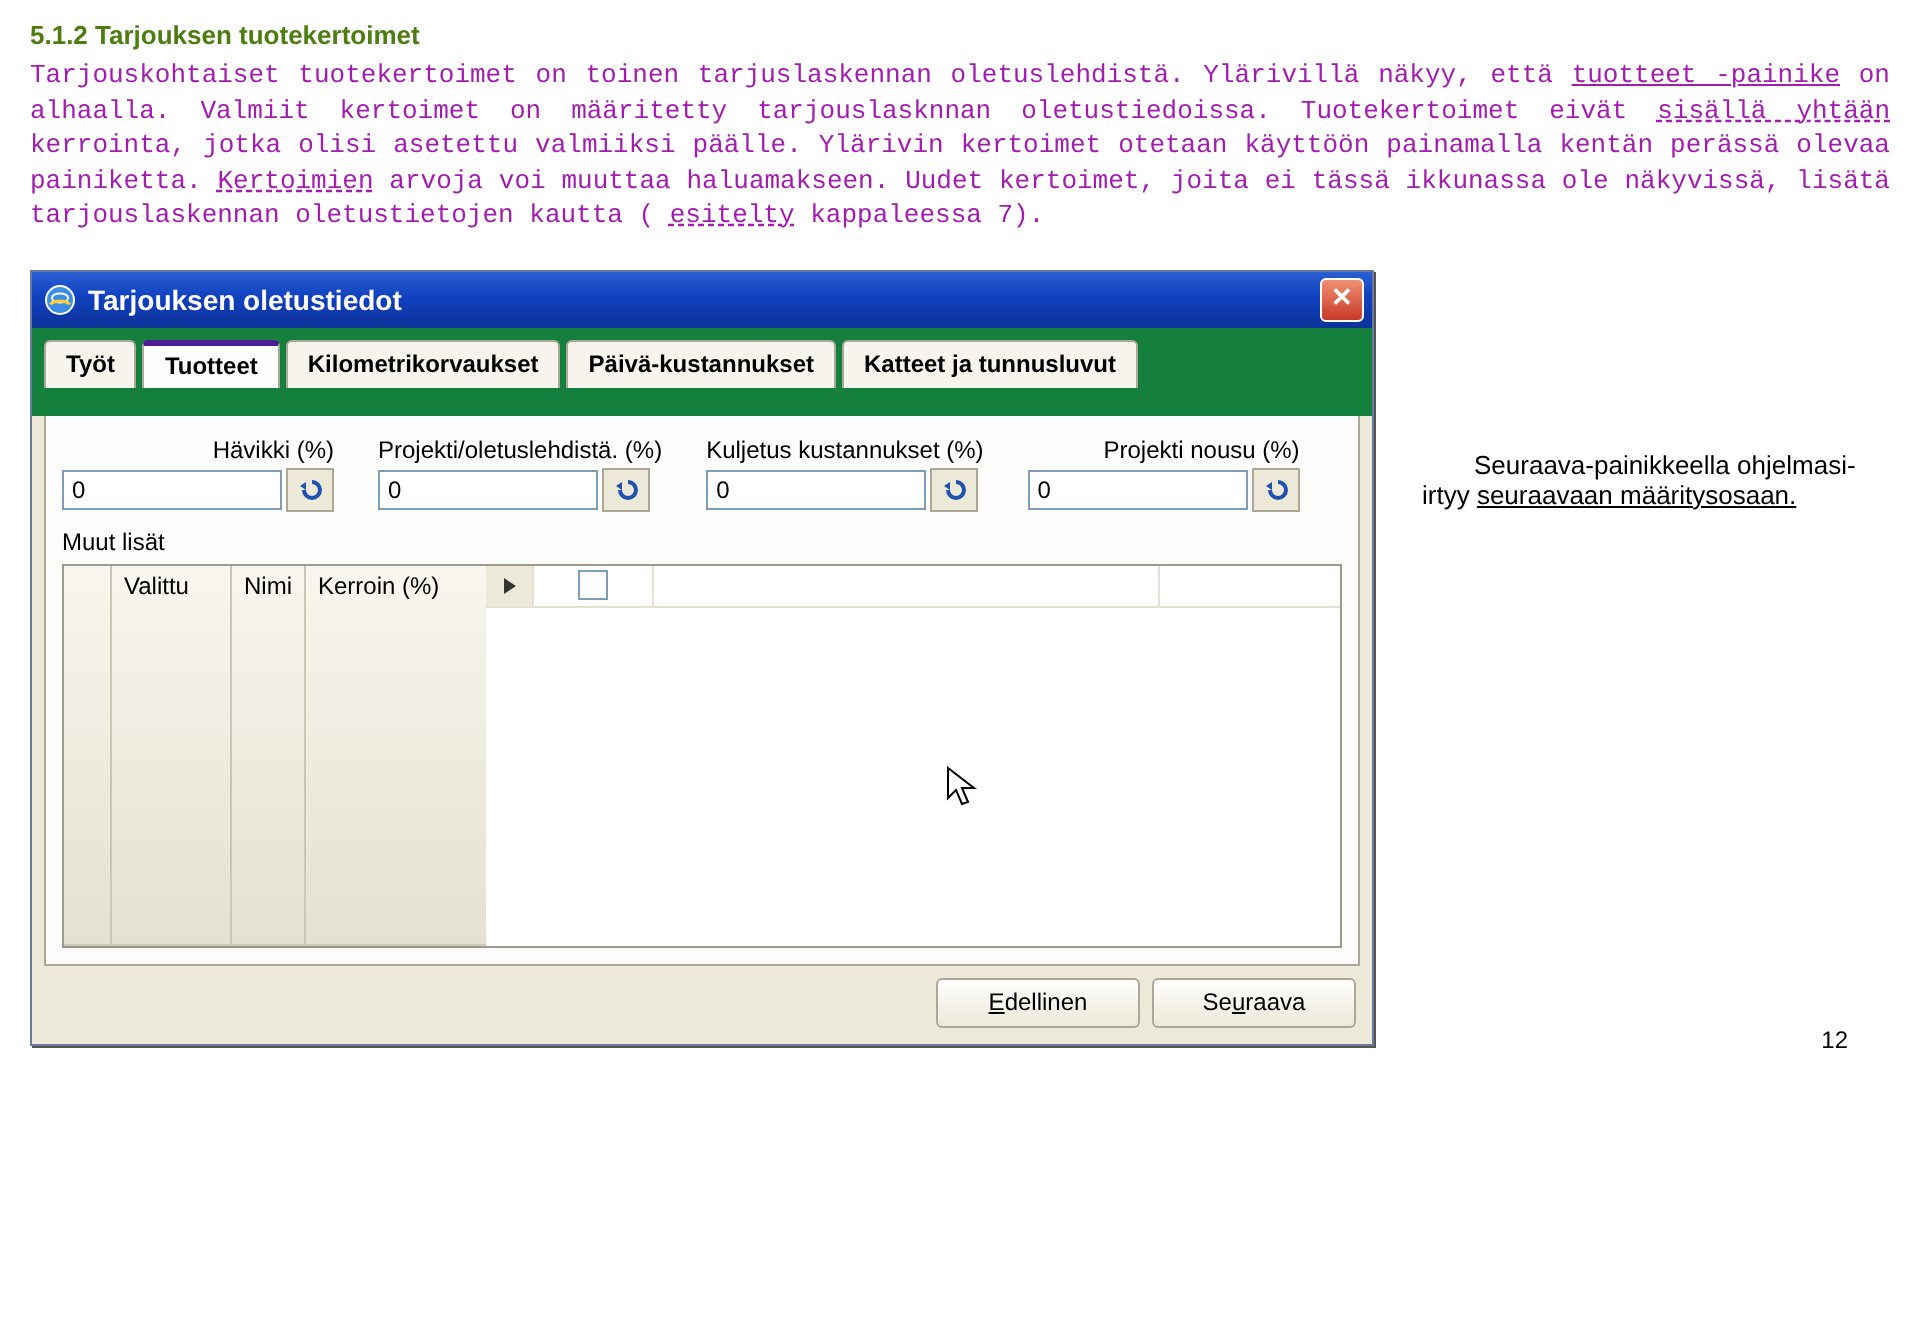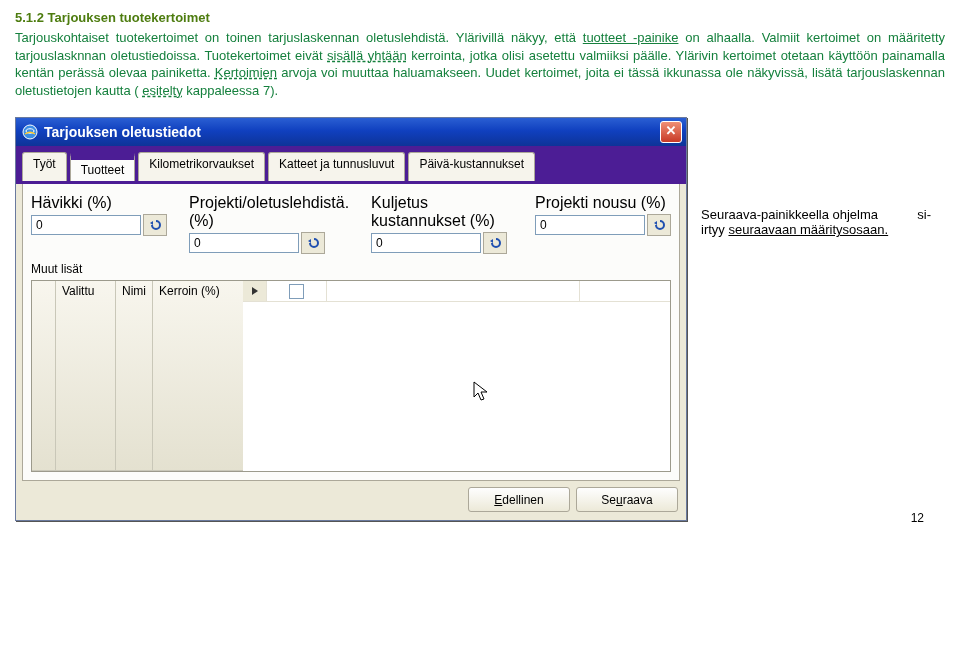--- a/index.html
+++ b/index.html
@@ -12,34 +12,35 @@
     box-sizing: border-box;
     position: relative;
   }
   .heading {
     color: #4d7c0f;
     font-weight: bold;
     margin-bottom: 4px;
     font-size: 13px;
   }
   .bodytext {
-    color: #15803d;
+    color: #a21caf;
     line-height: 1.35;
     text-align: justify;
+    font-family: Liberation Mono, monospace;
   }
   .dash-under {
     text-decoration: underline;
     text-decoration-style: dashed;
   }
 
   .layout {
     display: flex;
     margin-top: 18px;
     align-items: flex-start;
-    gap: 14px;
+    gap: 24px;
   }
 
   
   .window {
     width: 670px;
     border: 1px solid #6a7a9e;
     background: #ece9d8;
     box-shadow: 1px 1px 0 #555;
     font-size: 12px;
   }
@@ -69,37 +70,38 @@
     color: #fff;
     font-weight: bold;
     font-size: 13px;
     line-height: 17px;
     text-align: center;
     cursor: default;
   }
 
   .tabs-row {
     display: flex;
-    padding: 5px 6px 4px 6px;
+    padding: 5px 6px 15px 6px;
     gap: 3px;
-    background: #4c1d95;
+    background: #15803d;
+    font-weight: bold;
   }
   .tab {
     padding: 4px 10px 4px 10px;
     background: #f6f4ec;
     border: 1px solid #aca899;
     border-bottom: none;
     border-radius: 3px 3px 0 0;
     font-size: 12px;
     position: relative;
     top: 1px;
   }
   .tab.active {
     background: #fcfcfa;
-    border-top: 8px solid #4c1d95;
+    border-top: 3px solid #4c1d95;
     padding-top: 3px;
     z-index: 2;
   }
 
   .panel {
     margin: 0 6px 0 6px;
     padding: 10px 8px 8px 8px;
     background: #fcfcfa;
     border: 1px solid #aca899;
     border-top: none;
@@ -109,21 +111,22 @@
     display: flex;
     gap: 22px;
     margin-bottom: 8px;
   }
   .field {
     display: flex;
     flex-direction: column;
     gap: 2px;
   }
   .field label {
-    font-size: 16px;
+    font-size: 12px;
+    text-align: right;
   }
   .num-wrap {
     display: flex;
     align-items: center;
   }
   .num-input {
     width: 110px;
     height: 20px;
     border: 1px solid #7f9db9;
     padding: 1px 4px;
@@ -224,21 +227,21 @@
     justify-content: center;
   }
   .btn .mn { text-decoration: underline; }
 
   .sidenote {
     width: 230px;
     font-size: 13px;
     margin-top: 90px;
     text-align: justify;
   }
-  .sidenote-line1 { display: flex; justify-content: space-between;}
+  .sidenote-line1 { display: flex; justify-content: flex-start; margin-left: 26px;}
   .pagenum {
     position: absolute;
     bottom: 6px;
     right: 36px;
     font-size: 12px;
   }
   .cursor {
     position: absolute;
     left: 230px;
     top: 100px;
@@ -275,22 +278,22 @@
       <span class="spacer"></span>
       <div class="close-btn">
         <span>✕</span>
       </div>
     </div>
 
     <div class="tabs-row">
       <div class="tab"><span>Työt</span></div>
       <div class="tab active"><span>Tuotteet</span></div>
       <div class="tab"><span>Kilometrikorvaukset</span></div>
+      <div class="tab"><span>Päivä-kustannukset</span></div>
       <div class="tab"><span>Katteet ja tunnusluvut</span></div>
-      <div class="tab"><span>Päivä-kustannukset</span></div>
     </div>
 
     <div class="panel">
       <div class="field-row">
         <div class="field">
           <label>Hävikki (%)</label>
           <div class="num-wrap">
             <input class="num-input" value="0" style="">
             <div class="reset-btn">
               <svg width="14" height="14" viewBox="0 0 14 14">

